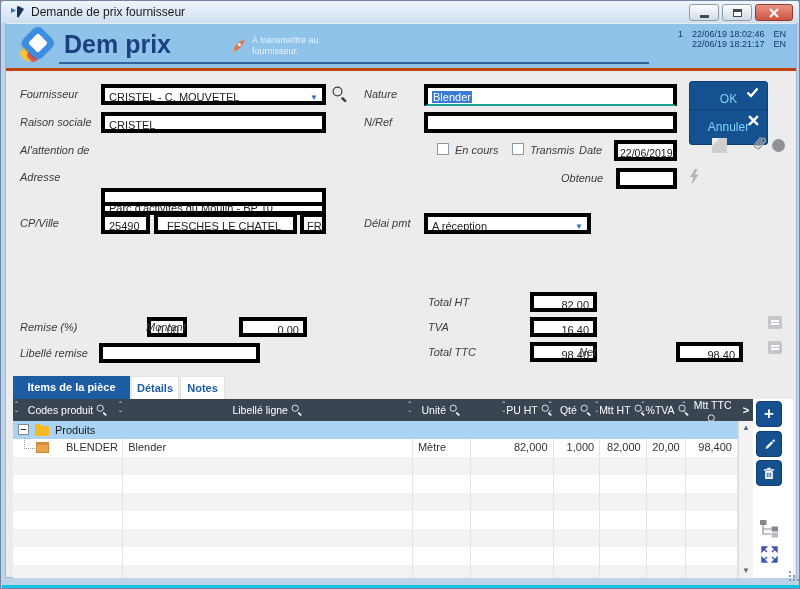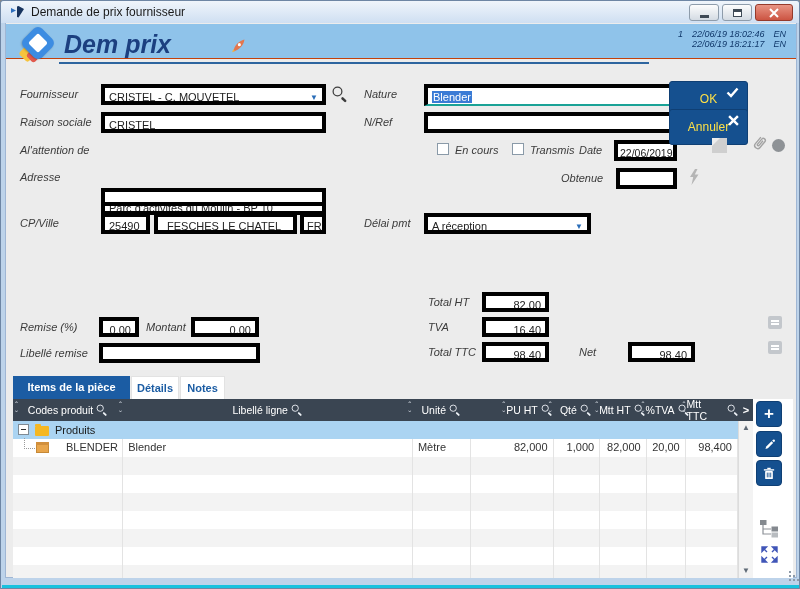--- a/index.html
+++ b/index.html
@@ -14,50 +14,50 @@
   .wbtn.min{left:688px;} .wbtn.max{left:721px;}
   .wbtn.close{left:754px;width:38px;background:linear-gradient(#e89484,#cc5442);border-color:#953a2b;}
   .ic-min{width:9px;height:3px;background:#3f4a56;margin-top:7px;}
   .ic-max{width:9px;height:8px;border:1px solid #3f4a56;border-top-width:3px;background:#fff;}
 
   
   .content{position:absolute;left:4px;top:22px;width:792px;height:555px;background:#ececec;border:1px solid #9fb6d4;border-top:none;}
   .cyanbar{position:absolute;left:1px;top:584px;width:798px;height:4px;background:#17c2de;}
 
   
-  .band{position:absolute;left:5px;top:23px;width:790px;height:35px;background:#8fc3ea;border-bottom:1px solid #c2410c;font-style:italic;}
+  .band{position:absolute;left:5px;top:23px;width:790px;height:47px;background:#8fc3ea;border-bottom:3px solid #c2410c;}
   .logo{position:absolute;left:12px;top:3px;width:40px;height:40px;}
   .lg-yellow{position:absolute;left:3px;top:20px;width:13px;height:13px;background:#f6c33c;border-radius:3px;transform:rotate(45deg);}
   .lg-red{position:absolute;left:10px;top:23px;width:11px;height:11px;background:#e25a4e;border-radius:3px;transform:rotate(45deg);}
   .lg-blue{position:absolute;left:7px;top:3px;width:26px;height:26px;background:#3c8ce2;border-radius:6px;transform:rotate(45deg);box-shadow:0 1px 2px rgba(0,0,0,.25);}
   .lg-white{position:absolute;left:13px;top:9px;width:14px;height:14px;background:#fff;border-radius:2px;transform:rotate(45deg);}
   .band-title{position:absolute;left:58px;top:6px;font-size:25px;font-weight:bold;color:#1c4080;white-space:nowrap;}
   .band-rule{position:absolute;left:53px;top:38px;width:590px;height:2px;background:#2e659f;}
   .rocket{position:absolute;left:224px;top:13px;width:17px;height:17px;}
   .band-note{position:absolute;left:246px;top:11px;width:130px;font-size:9px;line-height:11px;color:#e9f4fd;}
   .band-info{position:absolute;right:10px;top:5px;text-align:right;}
   .il{display:flex;gap:9px;justify-content:flex-end;font-family:"DejaVu Sans Mono",monospace;font-size:9px;line-height:10px;color:#11396b;}
 
   
   .f-label{position:absolute;font-size:11px;color:#3b3b3b;white-space:nowrap;font-style:italic;}
   .field{position:absolute;background:#fff;border:4px solid #000000;font-size:11px;color:#222;line-height:18px;padding:0 4px;white-space:nowrap;overflow:hidden;}
-  .field.num{text-align:right;}
+  .field.num{text-align:right;margin-left:48px;}
   .combo{padding-right:16px;}
   .combo .arr{position:absolute;right:4px;top:0;line-height:19px;font-size:8px;color:#2a6db8;}
   .focusfield{border-bottom:2px solid #1aa296;}
   .sel{background:#3a7bd5;color:#fff;padding:0 1px;}
   .mag{display:inline-block;width:12px;height:12px;position:relative;color:#eef2f7;}
   .mag::before{content:"";position:absolute;left:0;top:0;width:6px;height:6px;border:1.4px solid currentColor;border-radius:50%;}
   .mag::after{content:"";position:absolute;left:7.5px;top:8px;width:4.5px;height:1.7px;background:currentColor;transform:rotate(45deg);transform-origin:0 0;border-radius:1px;}
   .mag.dark{color:#3d3d3d;transform:scale(1.25);}
   .cb{position:absolute;width:12px;height:12px;background:#fff;border:1px solid #8a9aa8;}
   .bolt{position:absolute;}
 
   
-  .btn-primary{position:absolute;left:668px;width:79px;height:36px;background:#15508f;border:1px solid #0f3f74;border-radius:3px;color:#fde047;font-size:12px;display:flex;align-items:center;justify-content:center;gap:0;}
+  .btn-primary{position:absolute;left:688px;width:79px;height:36px;background:#15508f;border:1px solid #0f3f74;border-radius:3px;color:#7dd3fc;font-size:12px;display:flex;align-items:center;justify-content:center;gap:0;}
   .btn-primary .bi{position:absolute;right:8px;top:5px;}
   .icon-doc{position:absolute;left:711px;top:137px;width:15px;height:15px;background:#cfcfcf;}
   .icon-doc::before{content:"";position:absolute;left:0;top:0;border-style:solid;border-width:8px 8px 0 0;border-color:#ececec transparent transparent transparent;}
   .icon-circle{position:absolute;left:771px;top:138px;width:13px;height:13px;border-radius:50%;background:#8e9296;}
   .note-icon{position:absolute;left:767px;width:14px;height:13px;background:#c3c7cc;border-radius:2px;}
   .note-icon::before{content:"";position:absolute;left:3px;top:4px;width:8px;height:1.5px;background:#fff;box-shadow:0 3px 0 #fff;}
 
   
   .tab{position:absolute;top:375px;height:23px;line-height:23px;text-align:center;font-size:11px;font-weight:bold;}
   .tab.active{background:#1b5ca3;color:#fff;}
@@ -68,21 +68,21 @@
   .th{position:relative;height:22px;display:flex;align-items:center;justify-content:center;font-size:10.5px;gap:3px;}
   .th::before{content:"ˆ\A ˇ";white-space:pre;position:absolute;left:-4px;top:2px;font-size:9px;line-height:9px;color:#c9cfd8;}
   .th.first::before{left:2px;}
   .th .mag{transform:scale(.9);}
   .th.chev{font-size:11px;font-weight:bold;}
   .th.chev::before{content:"";}
   .tbody{position:absolute;left:12px;top:420px;width:725px;height:157px;background:#fff;overflow:hidden;}
   .row{display:flex;width:725px;height:18px;}
   .c{height:18px;border-right:1px solid #e3e3e3;}
   .c1{width:116px;position:relative;} .c2{width:305px;} .c3{width:61px;} .c4{width:49px;margin-left:36px;}
-  .c5{width:49px;} .c6{width:49px;} .c7{width:41px;} .c8{width:55px;}
+  .c5{width:49px;} .c6{width:49px;} .c7{width:41px;} .c8{width:55px;flex-direction:column;}
   .row .txt{font-size:11px;color:#333;line-height:17px;display:block;overflow:hidden;white-space:nowrap;}
   .cell-l{padding-left:5px;} .cell-r{text-align:right;padding-right:5px;}
   .group-row{position:relative;height:18px;background:#abd4f2;z-index:1;}
   .group-row::after{content:"";position:absolute;left:11px;top:17px;width:10px;height:10px;border-left:1px dotted #9a9a9a;border-bottom:1px dotted #9a9a9a;}
   .expander{position:absolute;left:5px;top:3px;width:11px;height:11px;background:#fff;border:1px solid #7f8a94;}
   .expander::before{content:"";position:absolute;left:2px;top:4px;width:5px;height:1px;background:#333;}
   .folder{position:absolute;left:22px;top:5px;width:14px;height:10px;background:#f5b722;border-radius:1px;}
   .folder::before{content:"";position:absolute;left:0;top:-2px;width:6px;height:2px;background:#f5b722;border-radius:1px 1px 0 0;}
   .group-label{position:absolute;left:42px;top:0;font-size:11px;line-height:18px;color:#1a1a1a;}
   .package{position:absolute;left:23px;top:3px;width:13px;height:11px;background:#e8a54b;border:1px solid #c68937;}
@@ -133,20 +133,24 @@
       <div class="lg-blue"></div>
       <div class="lg-white"></div>
     </div>
     <div class="band-title">Dem prix</div>
     <div class="band-rule"></div>
     <svg class="rocket" viewBox="0 0 20 20">
       <path d="M4 17 C5 10 10 5 17 3 C16 10 11 15 4 17 Z" fill="#e4764e"></path>
       <circle cx="11" cy="9" r="1.8" fill="#fff"></circle>
       <path d="M2.5 18 L6 16.5 L3.8 14.5 Z" fill="#f2b33d"></path>
     </svg>
+    <div class="band-note">
+      <div>À transmettre au</div>
+      <div>fournisseur.</div>
+    </div>
     <div class="band-info">
       <div class="il">
         <span>1</span>
         <span>22/06/19 18:02:46</span>
         <span>EN</span>
       </div>
       <div class="il">
         <span>22/06/19 18:21:17</span>
         <span>EN</span>
       </div>

